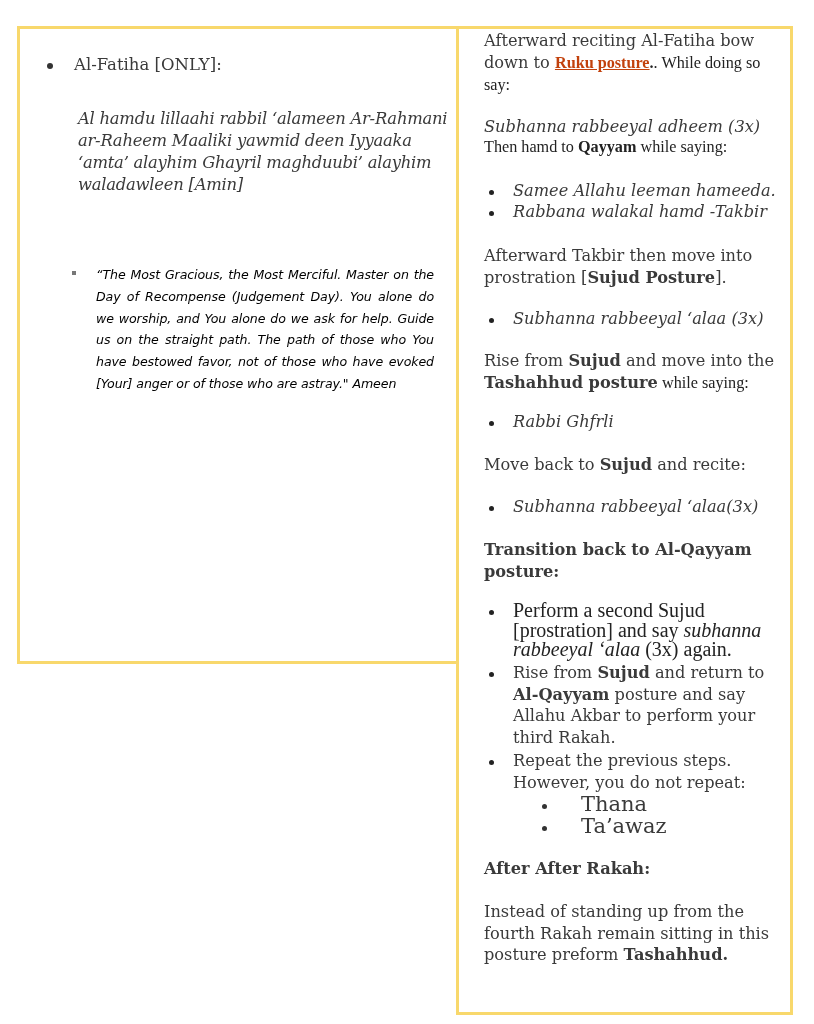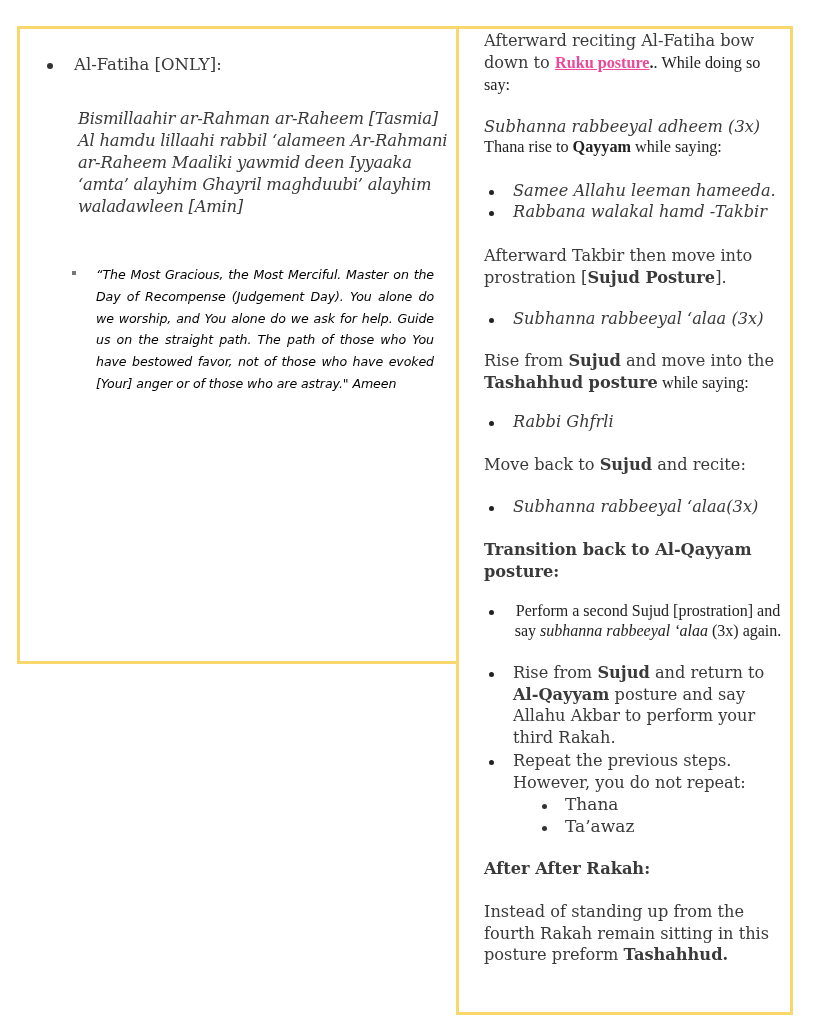--- a/index.html
+++ b/index.html
@@ -20,46 +20,45 @@
   #translation-bullet { position: absolute; left: 72px; top: 271px; width: 4px; height: 4px; background: #777; }
 
   
   .r { position: absolute; left: 484px; width: 300px; }
   .rtxt { font-size: 16.2px; line-height: 21.5px; }
   .rbul { position: absolute; left: 489px; width: 5px; height: 5px; border-radius: 50%; background: #222; }
   .rli { position: absolute; left: 513px; width: 270px; font-size: 16.2px; line-height: 21.5px; }
   .it { font-style: italic; }
   .b { font-weight: bold; }
   .u { text-decoration: underline; }
-  .sm { font-size: 16px; line-height: 19.5px; text-align: center; }
+  .sm { font-size: 20px; line-height: 19.5px; }
   .sub-bul { position: absolute; left: 542px; width: 5px; height: 5px; border-radius: 50%; background: #333; }
-  .sub-li { position: absolute; left: 565px; font-size: 17px; line-height: 22px; }
+  .sub-li { position: absolute; left: 581px; font-size: 21px; line-height: 22px; }
 </style>
 </head>
 <body>
 
 <div class="box" id="left-box"></div>
 <div class="box" id="right-box"></div>
 
 <span id="fatiha-bullet"></span>
 <div id="fatiha-item" class="cam">Al-Fatiha [ONLY]:</div>
 <div id="fatiha-arabic" class="cam">
-  <div>Bismillaahir ar-Rahman ar-Raheem [Tasmia]</div>
   <div>Al hamdu lillaahi rabbil ‘alameen Ar-Rahmani</div>
   <div>ar-Raheem Maaliki yawmid deen Iyyaaka</div>
   <div>‘amta’ alayhim Ghayril maghduubi’ alayhim</div>
   <div>waladawleen [Amin]</div>
 </div>
 <span id="translation-bullet"></span>
 <div id="fatiha-translation" class="goth">“The Most Gracious, the Most Merciful.  Master on the Day of Recompense (Judgement Day). You alone do we worship, and You alone do we ask for help.  Guide us on the straight path.  The path of those who You have bestowed favor, not of those who have evoked [Your] anger or of those who are astray." Ameen</div>
 
-<div class="r rtxt cam" style="top:30px;"><span>Afterward reciting Al-Fatiha bow down to </span><span class="tnr b u" style="color:#ec4899">Ruku posture</span><span class="tnr b" style="color:#222">.</span><span class="tnr">. While doing so say:</span></div>
+<div class="r rtxt cam" style="top:30px;"><span>Afterward reciting Al-Fatiha bow down to </span><span class="tnr b u" style="color:#c2410c">Ruku posture</span><span class="tnr b" style="color:#222">.</span><span class="tnr">. While doing so say:</span></div>
 
 <div class="r rtxt cam it" style="top:116px;">Subhanna rabbeeyal adheem (3x)</div>
-<div class="r rtxt tnr" style="top:137px;"><span>Thana rise to </span><span class="b">Qayyam</span><span> while saying:</span></div>
+<div class="r rtxt tnr" style="top:137px;"><span>Then hamd to </span><span class="b">Qayyam</span><span> while saying:</span></div>
 
 <span class="rbul" style="top:190px;"></span>
 <div class="rli cam it" style="top:180px;">Samee Allahu leeman hameeda.</div>
 <span class="rbul" style="top:211px;"></span>
 <div class="rli cam it" style="top:201px;">Rabbana walakal hamd -Takbir</div>
 
 <div class="r rtxt cam" style="top:245px;"><span>Afterward Takbir then move into prostration [</span><span class="b">Sujud Posture</span><span>].</span></div>
 
 <span class="rbul" style="top:318px;"></span>
 <div class="rli cam it" style="top:308px;">Subhanna rabbeeyal ‘alaa (3x)</div>

